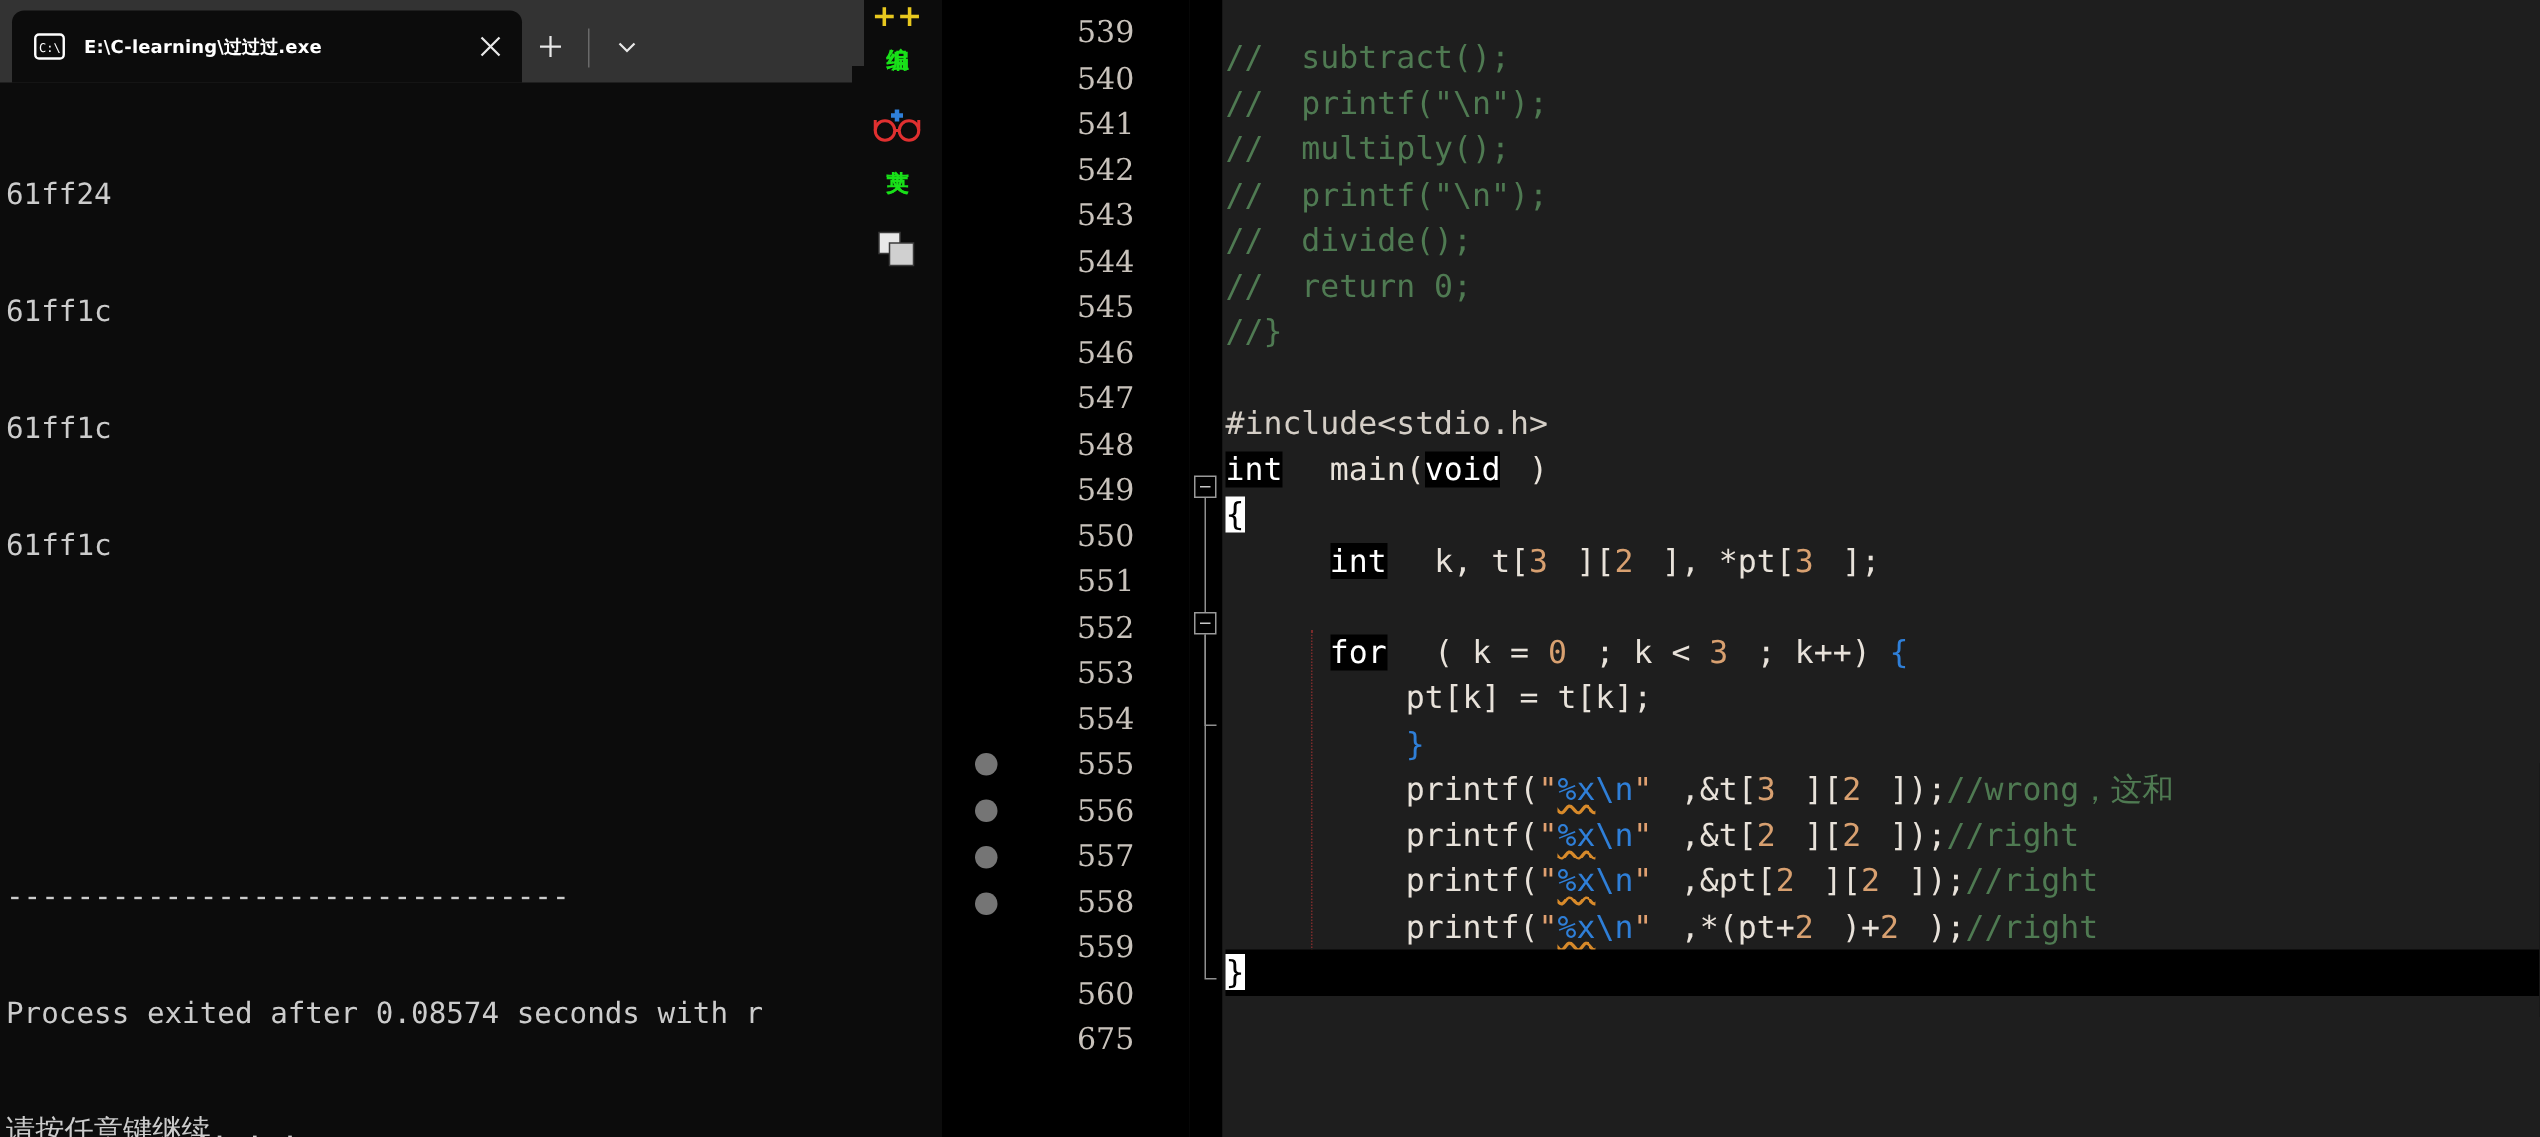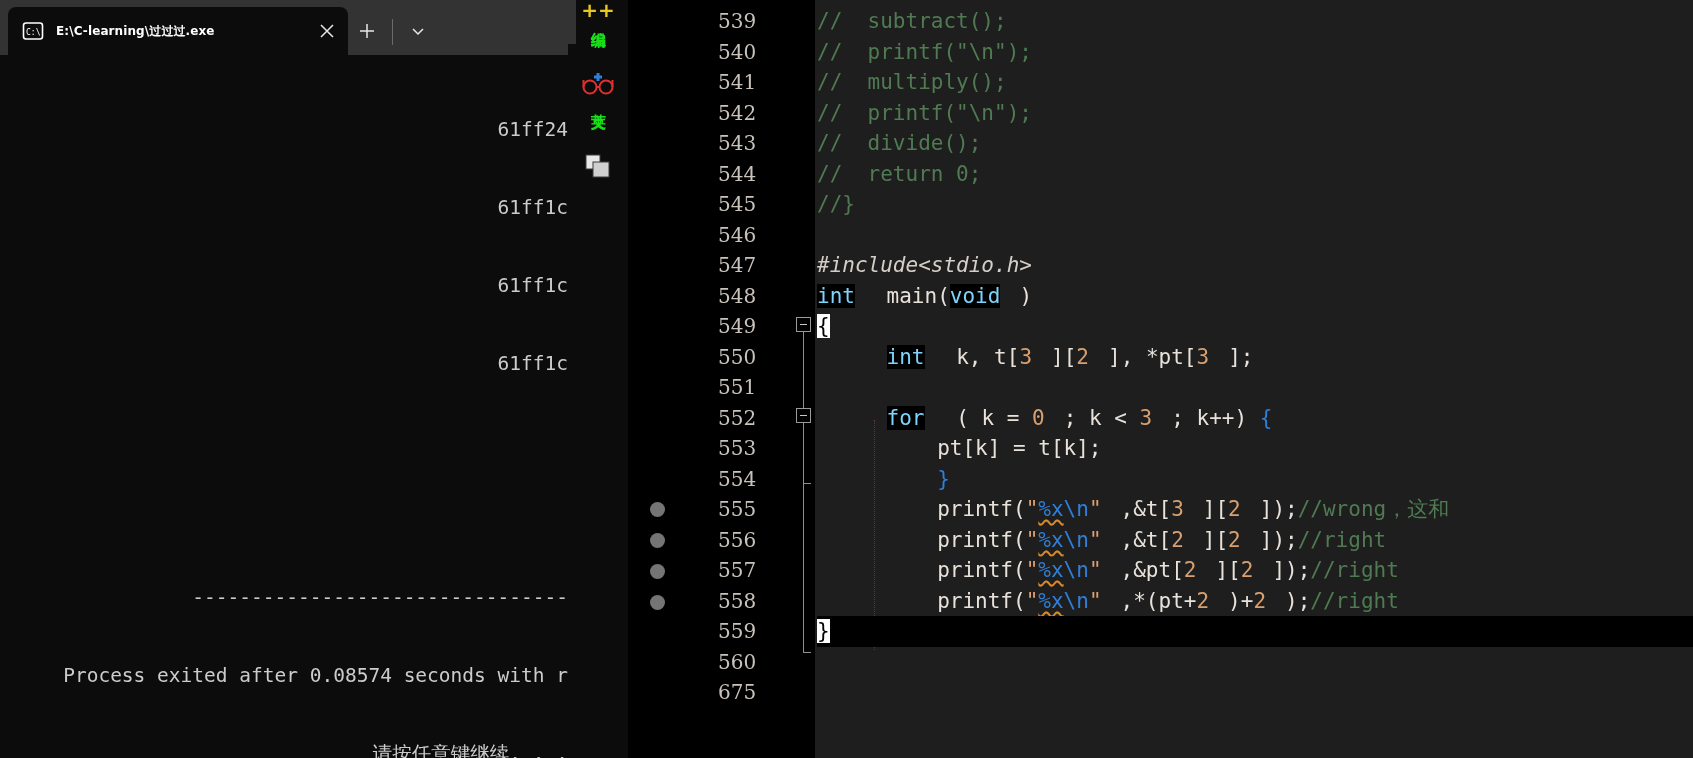--- a/index.html
+++ b/index.html
@@ -64,21 +64,21 @@
   }
 
   .term-body{
     padding:10px 0 0 4px;
     color:#cccccc;
     font-family:"DejaVu Sans Mono", monospace;
     font-size:19.5px;
     line-height:26px;
     white-space:pre;
   }
-  .term-line{white-space:pre;text-align:right;}
+  .term-line{white-space:pre;}
   .term-gap{height:26px;}
 
   
   .midstrip{
     width:60px;flex:0 0 60px;
     background:#0c0c0c;
     position:relative;
   }
   .midstrip-top{
     position:absolute;top:0;left:0;width:8px;height:44px;background:#333;
@@ -179,26 +179,26 @@
   .indent-guide{
     position:absolute;
     left:59px;
     width:0;
     border-left:1px dotted #7c2b2b;
     z-index:1;
   }
 
   
   .cmt{color:#4f7a52;}
-  .kw{color:#7dd3fc;background:#000000;}
+  .kw{color:#ffffff;background:#000000;}
   .num{color:#d8a070;}
   .str-q{color:#e0a070;}
   .fmt{color:#2f7fd8;}
   .brace{color:#2f7fd8;}
-  .pre{color:#d4cec6;font-style:italic;}
+  .pre{color:#d4cec6;}
   .punct{color:#e8e2da;margin-left:19px;}
   .sel{background:#ffffff;color:#000000;}
   .squig{
     text-decoration:underline wavy #d88a2a;
     text-underline-offset:3px;
   }
 </style>
 </head>
 <body>
 
@@ -320,21 +320,21 @@
 
     <div class="foldcol">
       <div class="fold-box" style="top:317px;"></div>
       <div class="fold-line" style="top:332px;height:320px;"></div>
       <div class="fold-end" style="top:652px;"></div>
       <div class="fold-box" style="top:408px;"></div>
       <div class="fold-line" style="top:423px;height:60px;"></div>
       <div class="fold-tick" style="top:483px;"></div>
     </div>
 
-    <div class="code" style="padding-top:6px;">
+    <div class="code" style="padding-top:23px;">
 
       <div class="indent-guide" style="top:420px;height:230px;"></div>
 
       <div class="cline"><span class="cmt">//  subtract();</span></div>
       <div class="cline"><span class="cmt">//  printf("\n");</span></div>
       <div class="cline"><span class="cmt">//  multiply();</span></div>
       <div class="cline"><span class="cmt">//  printf("\n");</span></div>
       <div class="cline"><span class="cmt">//  divide();</span></div>
       <div class="cline"><span class="cmt">//  return 0;</span></div>
       <div class="cline"><span class="cmt">//}</span></div>

